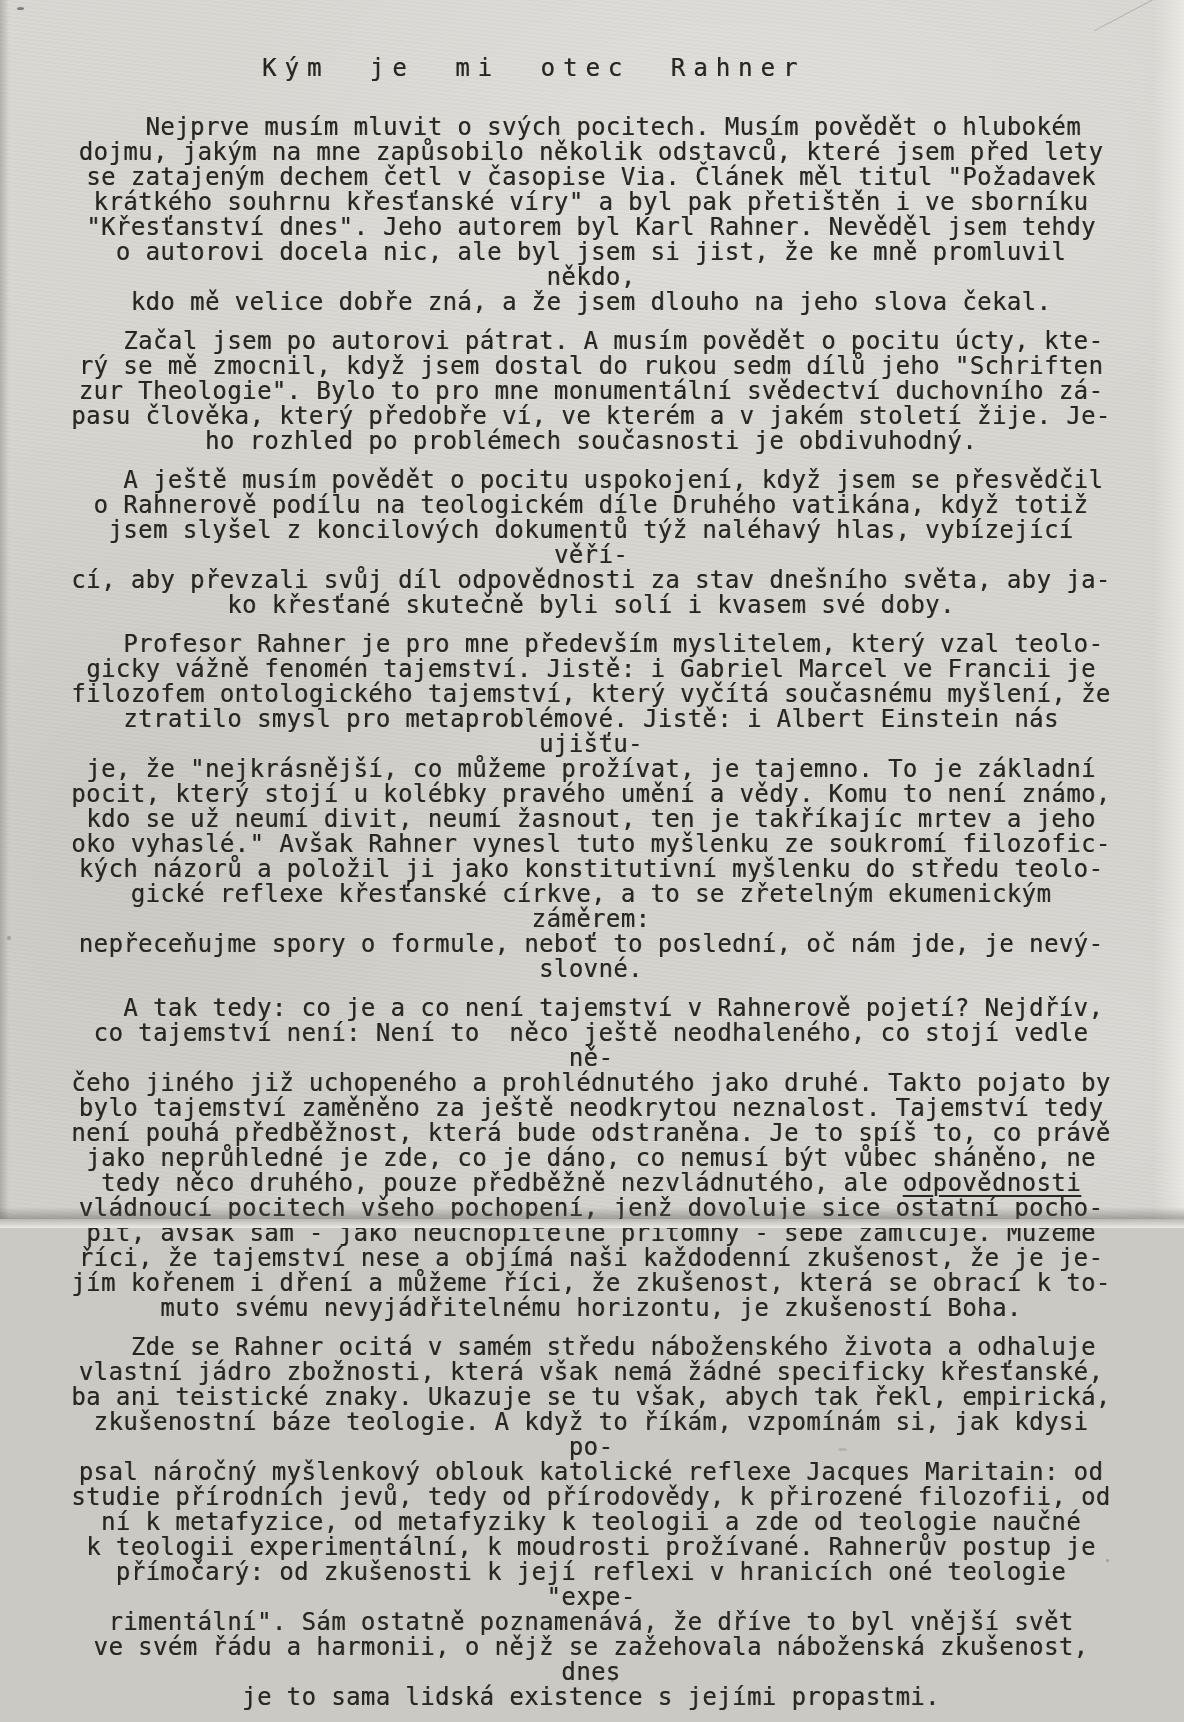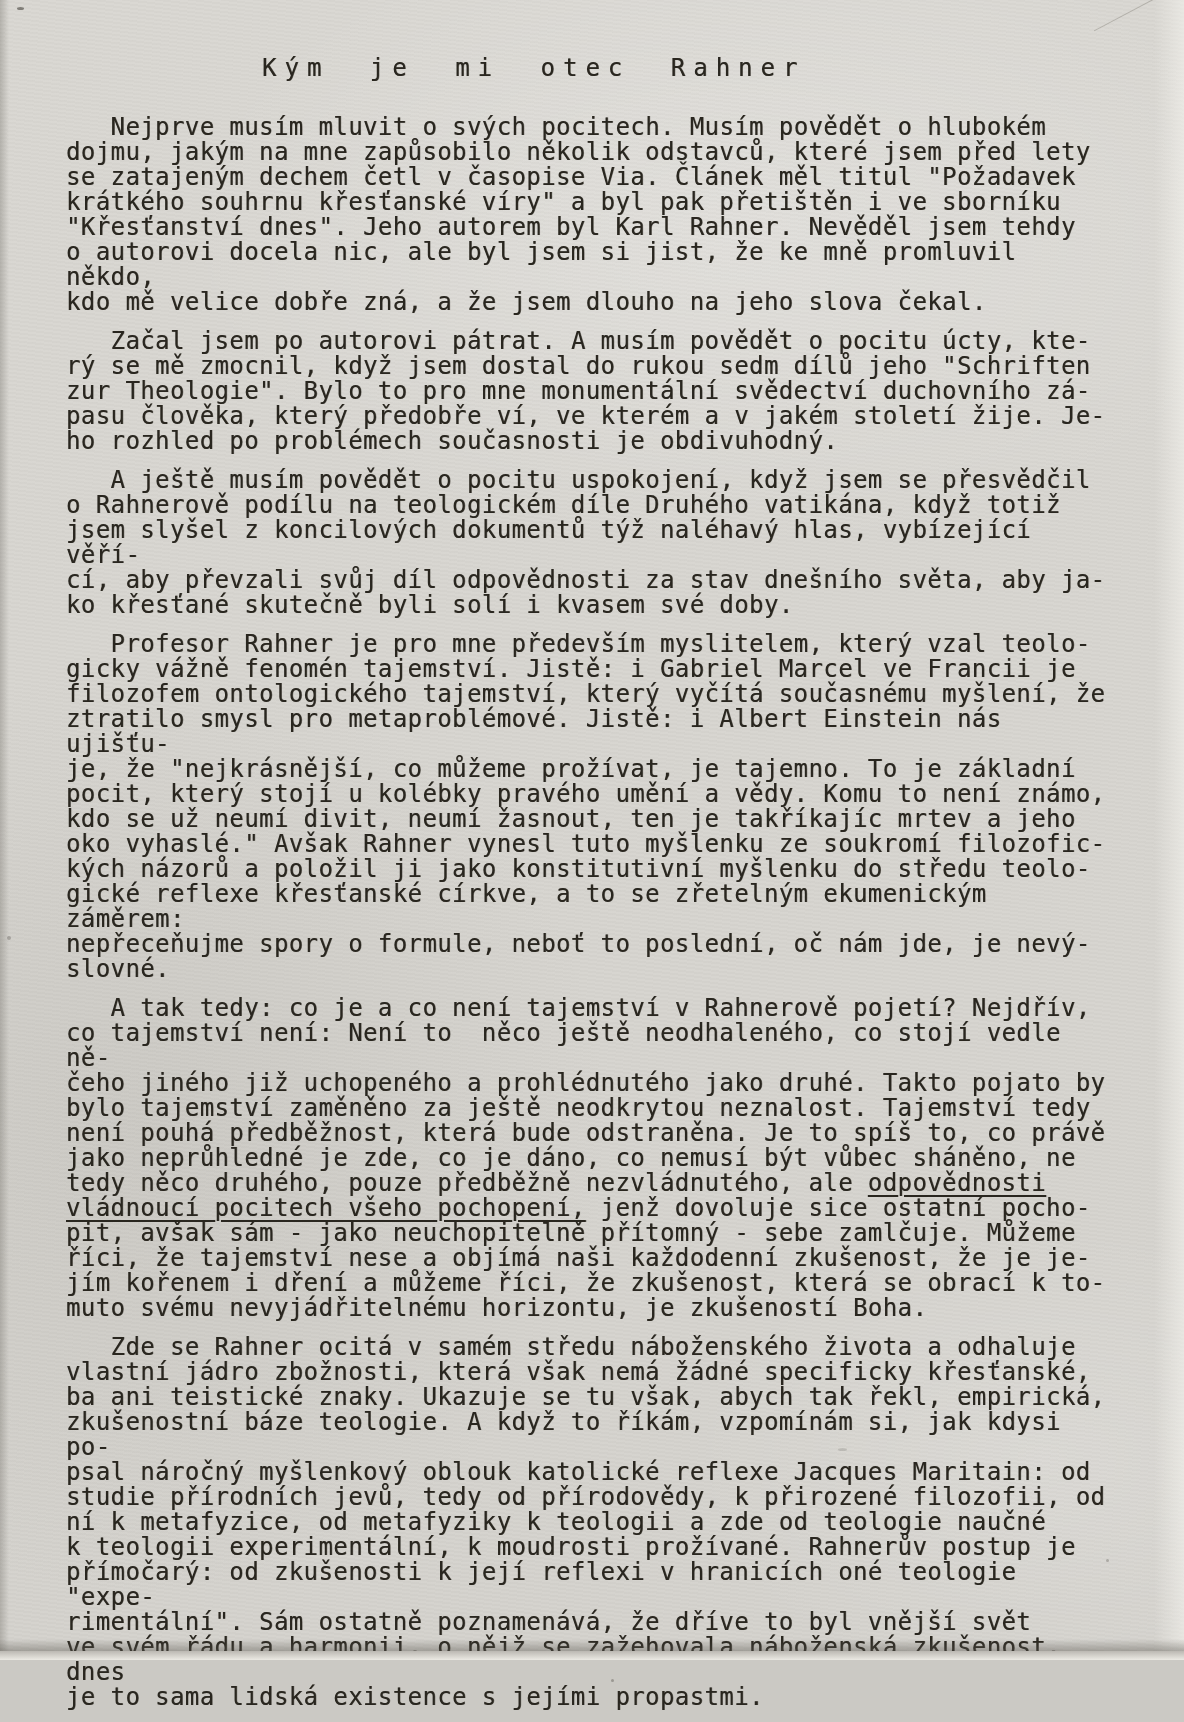--- a/index.html
+++ b/index.html
@@ -2,21 +2,21 @@
 <html><head>
 <meta charset="utf-8">
 <style>
   html,body{margin:0;padding:0;}
   body{
     width:1184px;height:1722px;overflow:hidden;
     background:#cbc9c4;
     font-family:"DejaVu Sans Mono","Liberation Mono",monospace;
   }
   .page{
-    position:relative;width:1184px;height:1660px;
+    position:relative;width:1184px;height:1228px;
     color:#29261f;
     background:
       repeating-linear-gradient(7deg, rgba(255,255,255,0.025) 0 2px, rgba(60,58,50,0.018) 2px 4px),
       radial-gradient(ellipse 900px 520px at 62% 14%, rgba(255,255,255,0.22), transparent 62%),
       radial-gradient(ellipse 760px 760px at 12% 68%, rgba(110,108,100,0.10), transparent 62%),
       radial-gradient(ellipse 600px 400px at 88% 88%, rgba(255,255,255,0.14), transparent 60%),
       linear-gradient(#d9d7d2,#d4d2cd);
   }
   .content{
     position:absolute;left:66px;top:56px;width:1050px;
@@ -25,20 +25,21 @@
     margin:0 0 34px 196px;
     font-size:24px;font-weight:normal;line-height:25px;
     letter-spacing:8px;word-spacing:18px;
     text-shadow:0.5px 0 0.6px rgba(40,36,28,0.55);
   }
   .para{
     margin:0 0 14px 0;
     font-size:24px;line-height:25px;letter-spacing:0.4px;
     white-space:pre-wrap;
     text-shadow:0.5px 0 0.6px rgba(40,36,28,0.5);
+    text-align:center;
   }
   .underline{
     text-decoration:underline;
     text-decoration-thickness:2px;
     text-underline-offset:4px;
   }
   
   .edge-left{position:absolute;left:0;top:0;bottom:0;width:9px;
     background:linear-gradient(to right, rgba(95,92,85,0.30), rgba(95,92,85,0));}
   .edge-right{position:absolute;right:0;top:0;bottom:0;width:30px;

